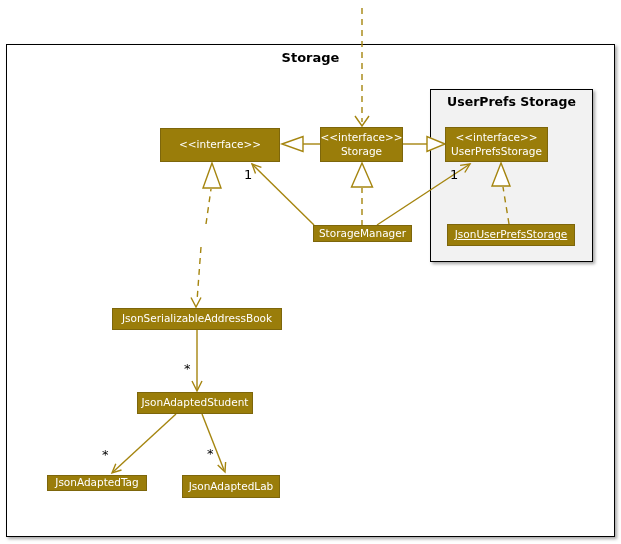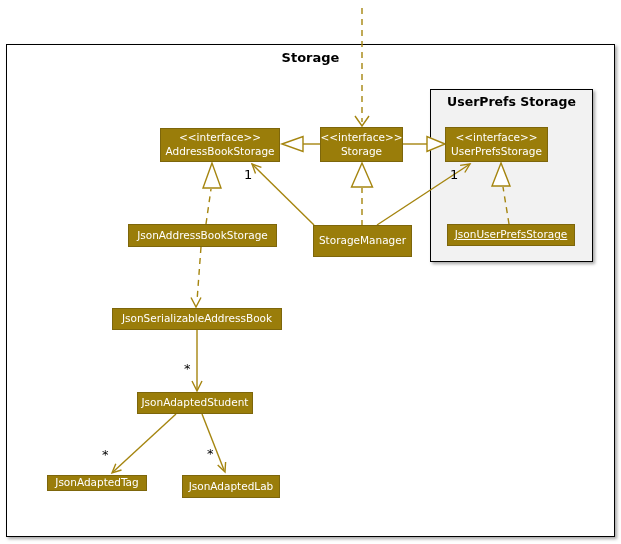--- a/index.html
+++ b/index.html
@@ -93,38 +93,34 @@
 
     <path class="e" d="M176,414 L113,472"></path>
     <polyline class="e" points="121.5,470 112,473 115.8,463.8"></polyline>
 
     <path class="e" d="M202,414 L224,470"></path>
     <polyline class="e" points="225.6,462 225,472 217.7,465.1"></polyline>
   </svg>
 
   <div class="node" style="left:160px;top:128px;width:120px;height:34px;">
     <span>&lt;&lt;interface&gt;&gt;</span>
-    <span>AddressBookStorage</span>
   </div>
 
   <div class="node" style="left:320px;top:127px;width:83px;height:35px;">
     <span>&lt;&lt;interface&gt;&gt;</span>
     <span>Storage</span>
   </div>
 
   <div class="node" style="left:445px;top:127px;width:103px;height:35px;">
     <span>&lt;&lt;interface&gt;&gt;</span>
     <span>UserPrefsStorage</span>
   </div>
 
-  <div class="node" style="left:128px;top:224px;width:149px;height:23px;">
-    <span>JsonAddressBookStorage</span>
-  </div>
 
-  <div class="node" style="left:313px;top:225px;width:99px;height:32px;text-align:right;">
+  <div class="node" style="left:313px;top:225px;width:99px;height:17px;text-align:right;">
     <span>StorageManager</span>
   </div>
 
   <div class="node" style="left:447px;top:224px;width:128px;height:22px;text-decoration:underline;">
     <span>JsonUserPrefsStorage</span>
   </div>
 
   <div class="node" style="left:112px;top:308px;width:170px;height:22px;">
     <span>JsonSerializableAddressBook</span>
   </div>

